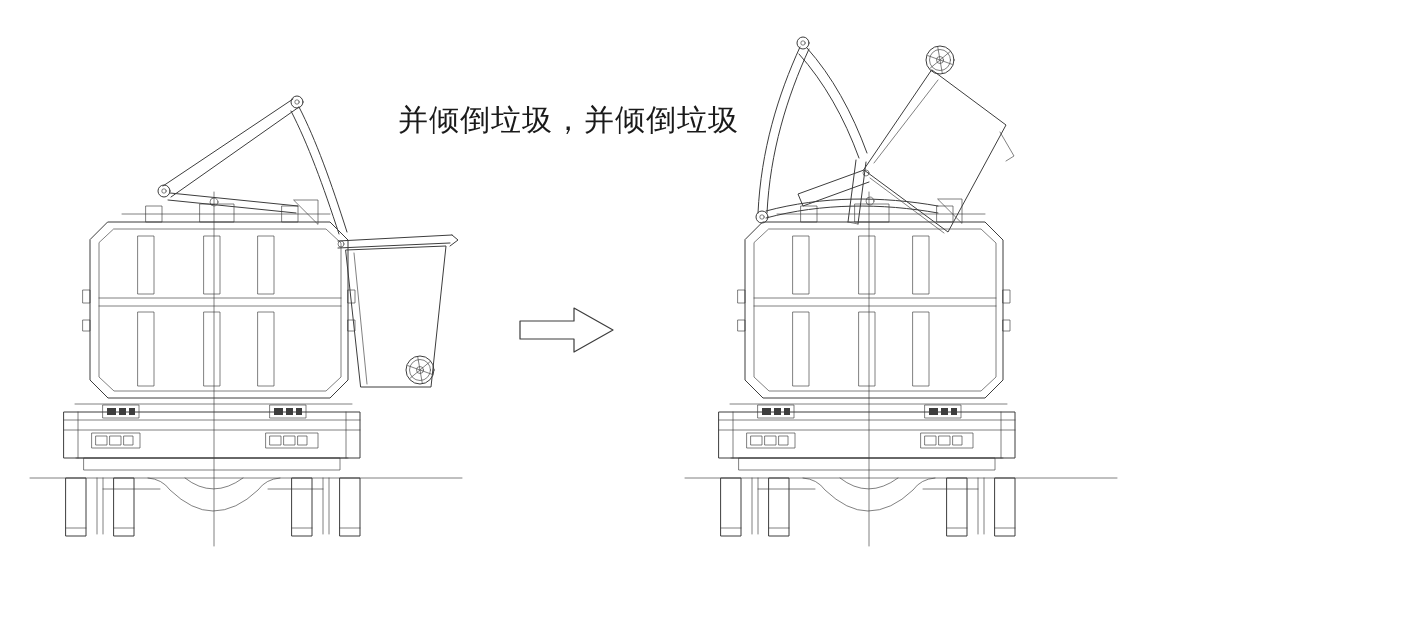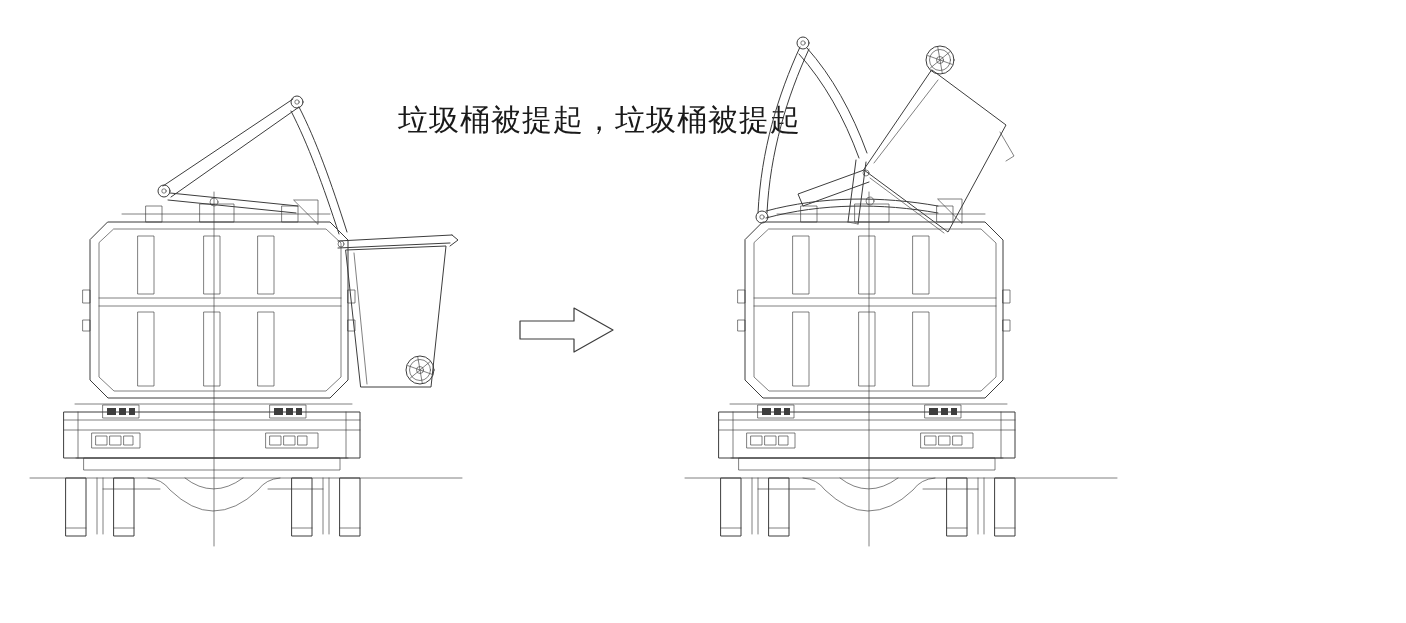--- a/index.html
+++ b/index.html
@@ -22,21 +22,21 @@
   }
   #diagram .thin  { stroke-width:0.65; }
   #diagram .filled { fill:var(--line-color,#3d3d3d); stroke:none; }
   #diagram .white-fill { fill:#fff; stroke-width:1.2; }
 </style>
 </head>
 <body>
 
 <div class="canvas">
 
-  <div class="caption">垃圾桶被提起，垃圾桶被提起</div>
+  <div class="caption">并倾倒垃圾，并倾倒垃圾</div>
 
   <svg id="diagram" width="1406" height="623" viewBox="0 0 1406 623" xmlns="http://www.w3.org/2000/svg">
 
     <defs>
       <g id="truck-base">
         <line x1="30" y1="478" x2="462" y2="478" class="thin"></line>
 
         <g>
           <path d="M108,222 L330,222 L348,240 L348,380 L330,398 L108,398 L90,380 L90,240 Z"></path>
           <path d="M114,229 L326,229 L341,243 L341,377 L326,391 L114,391 L99,377 L99,243 Z" class="thin"></path>

